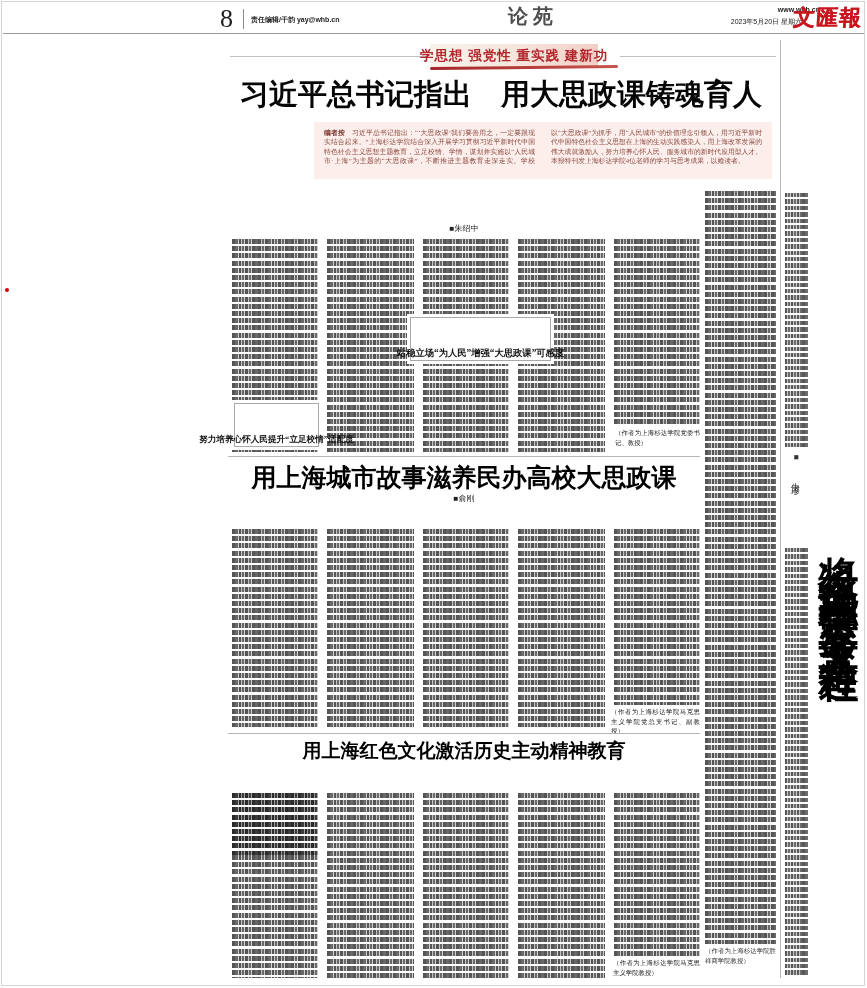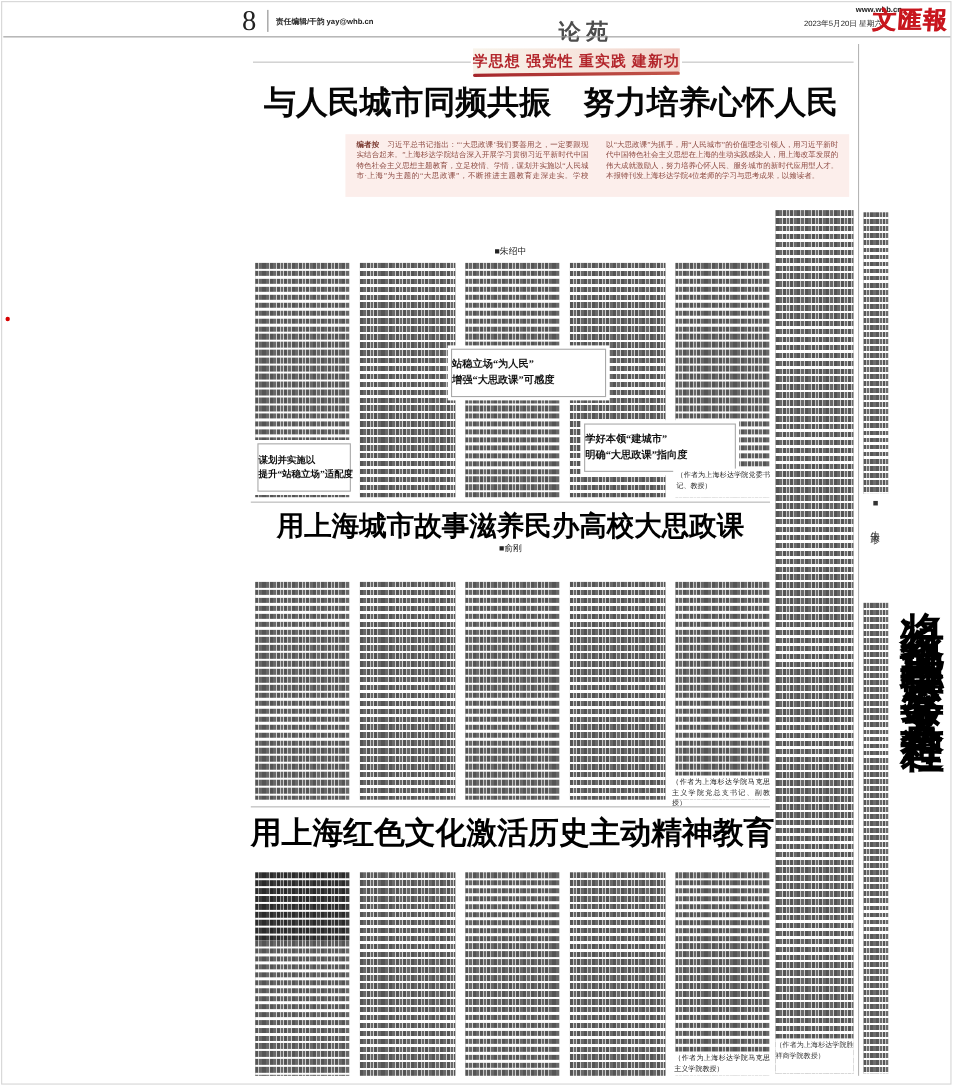--- a/index.html
+++ b/index.html
@@ -4,33 +4,33 @@
 <style>
   html,body{margin:0;padding:0;background:#fff;}
   .page{position:relative;width:867px;height:988px;background:#fff;overflow:hidden;
         font-family:"Liberation Sans",sans-serif;}
   .sheet{position:absolute;left:1px;top:1px;right:2px;bottom:2px;border:1px solid #d5d5d5;}
 
   
   .h-pageno{position:absolute;left:220px;top:4px;font:400 26px "Liberation Serif",serif;color:#222;}
   .h-div{position:absolute;left:243px;top:9px;width:1px;height:20px;background:#8a8a8a;}
   .h-ed{position:absolute;left:251px;top:15px;font-size:7px;font-weight:bold;color:#222;}
-  .h-sec{position:absolute;left:478px;top:15px;width:110px;text-align:center;
+  .h-sec{position:absolute;left:478px;top:3px;width:110px;text-align:center;
          font-size:20px;font-weight:700;letter-spacing:5px;color:#4d4d4d;}
   .h-web{position:absolute;right:47px;top:6px;font-size:7px;font-weight:bold;color:#222;}
   .h-date{position:absolute;right:65px;top:17px;font-size:7px;color:#222;white-space:nowrap;}
   .h-mast{position:absolute;right:5px;top:3px;font-family:"Liberation Serif",serif;
           font-size:22px;font-weight:900;color:#c8161e;letter-spacing:1px;
           transform:skewX(-4deg);text-shadow:0.6px 0 0 #c8161e;}
   .h-line{position:absolute;left:3px;right:3px;top:33px;height:1px;background:#9a9a9a;}
 
   
   .b-line-l{position:absolute;left:230px;top:56px;width:198px;height:1px;background:#c0c0c0;}
   .b-line-r{position:absolute;left:620px;top:56px;width:156px;height:1px;background:#c0c0c0;}
-  .banner{position:absolute;left:430px;top:44px;width:188px;height:24px;
+  .banner{position:absolute;left:430px;top:44px;width:168px;height:24px;
           background:linear-gradient(90deg,#f8f3ea 0%,#f6e4dc 55%,#f2cfc6 100%);
           display:flex;align-items:center;justify-content:center;}
   .banner-text{font-size:13.5px;font-weight:900;color:#b3262c;letter-spacing:1px;white-space:nowrap;}
   .banner-swoosh{position:absolute;left:430px;top:66px;width:188px;height:3px;
           background:linear-gradient(90deg,#a5262b,#c4574b);transform:skewY(-0.6deg);border-radius:2px;}
 
   
   .headline{position:absolute;left:226px;top:78px;width:550px;text-align:center;
             font-size:29px;line-height:1.15;font-weight:900;color:#060606;white-space:nowrap;}
   .ednote{position:absolute;left:314px;top:122px;width:458px;height:57px;background:#fceeeb;
@@ -52,21 +52,21 @@
       repeating-linear-gradient(180deg,rgba(255,255,255,0) 0 5px,#fff 5px 7.2px),
       repeating-linear-gradient(90deg,#474747 0 2.8px,#bdbdbd 2.8px 3.4px,#5d5d5d 3.4px 5.9px,#cacaca 5.9px 6.6px);}
   .greek-b{background-image:
       repeating-linear-gradient(180deg,rgba(255,255,255,0) 0 5px,#fff 5px 7.2px),
       repeating-linear-gradient(90deg,#191919 0 2.8px,#8e8e8e 2.8px 3.4px,#2c2c2c 3.4px 5.9px,#9c9c9c 5.9px 6.6px);}
   .greek-f{background-image:
       repeating-linear-gradient(180deg,rgba(255,255,255,0) 0 4.4px,#fff 4.4px 6.4px),
       repeating-linear-gradient(90deg,#4a4a4a 0 2.4px,#bdbdbd 2.4px 3px,#606060 3px 5.2px,#cacaca 5.2px 5.8px);}
 
   .pq{position:absolute;background:#fff;border:1px solid #a9a9a9;box-sizing:border-box;
-      display:flex;flex-direction:column;align-items:flex-start;justify-content:center;
+      display:flex;align-items:flex-end;justify-content:center;
       font-family:"Liberation Serif",serif;font-size:9.3px;font-weight:bold;color:#111;
       line-height:1.55;white-space:nowrap;box-shadow:0 0 0 3px #fff;}
   .attr{position:absolute;right:0;bottom:0;background:#fff;font-size:6.4px;line-height:1.5;
         color:#222;text-align:justify;padding:2px 0 0 3px;box-sizing:border-box;}
   .rule{position:absolute;left:228px;width:472px;height:1px;background:#b5b5b5;}
 
   
   .sb-colA{position:absolute;left:705px;top:191px;width:71px;height:785px;}
   .sb-vrule{position:absolute;left:780px;top:40px;width:1px;height:938px;background:#b5b5b5;}
   .sb-colB1{position:absolute;left:785px;top:193px;width:23px;height:256px;}
@@ -99,61 +99,57 @@
   <div class="h-mast">文匯報</div>
   <div class="h-line"></div>
 
   <div class="b-line-l"></div>
   <div class="b-line-r"></div>
   <div class="banner">
     <span class="banner-text">学思想 强党性 重实践 建新功</span>
   </div>
   <div class="banner-swoosh"></div>
 
-  <div class="headline">与人民城市同频共振　努力培养心怀人民</div>
+  <div class="headline">习近平总书记指出　用大思政课铸魂育人</div>
   <div class="ednote">
     <b>编者按</b>　<span>习近平总书记指出：“‘大思政课’我们要善用之，一定要跟现实结合起来。”上海杉达学院结合深入开展学习贯彻习近平新时代中国特色社会主义思想主题教育，立足校情、学情，谋划并实施以“人民城市·上海”为主题的“大思政课”，不断推进主题教育走深走实。学校以“大思政课”为抓手，用“人民城市”的价值理念引领人，用习近平新时代中国特色社会主义思想在上海的生动实践感染人，用上海改革发展的伟大成就激励人，努力培养心怀人民、服务城市的新时代应用型人才。本报特刊发上海杉达学院4位老师的学习与思考成果，以飨读者。</span>
   </div>
 
   <div class="a-byline" style="top:223px;">■朱绍中</div>
   <div class="a-body" style="top:239px;height:213px;">
     <div class="col greek"></div>
     <div class="col greek"></div>
     <div class="col greek"></div>
     <div class="col greek"></div>
     <div class="col greek"></div>
     <div class="pq" style="left:2px;top:164px;width:85px;height:44px;font-size:8.6px;">
-      <span>谋划并实施以</span>
-      <span>提升“站稳立场”适配度</span>
+      <span>努力培养心怀人民</span>
+      <span>提升“立足校情”适配度</span>
     </div>
     <div class="pq" style="left:178px;top:78px;width:141px;height:44px;">
       <span>站稳立场“为人民”</span>
       <span>增强“大思政课”可感度</span>
-    </div>
-    <div class="pq" style="left:299px;top:146px;width:138px;height:44px;">
-      <span>学好本领“建城市”</span>
-      <span>明确“大思政课”指向度</span>
     </div>
     <div class="attr" style="width:88px;height:26px;">（作者为上海杉达学院党委书记、教授）</div>
   </div>
   <div class="rule" style="top:456px;"></div>
 
   <div class="a-title" style="top:461px;font-size:25px;">用上海城市故事滋养民办高校大思政课</div>
   <div class="a-byline" style="top:493px;font-family:Liberation Serif, serif;">■俞刚</div>
   <div class="a-body" style="top:529px;height:198px;">
     <div class="col greek"></div>
     <div class="col greek"></div>
     <div class="col greek"></div>
     <div class="col greek"></div>
     <div class="col greek"></div>
     <div class="attr" style="width:92px;height:22px;">（作者为上海杉达学院马克思主义学院党总支书记、副教授）</div>
   </div>
   <div class="rule" style="top:733px;"></div>
 
-  <div class="a-title" style="top:738px;font-size:28px;">用上海红色文化激活历史主动精神教育</div>
+  <div class="a-title" style="top:738px;font-size:19px;">用上海红色文化激活历史主动精神教育</div>
   <div class="a-body" style="top:793px;height:185px;">
     <div class="col">
       <div class="greek-b" style="height:62px;"></div>
       <div class="greek" style="height:123px;"></div>
     </div>
     <div class="col greek"></div>
     <div class="col greek"></div>
     <div class="col greek"></div>
     <div class="col greek"></div>
     <div class="attr" style="width:90px;height:22px;">（作者为上海杉达学院马克思主义学院教授）</div>

